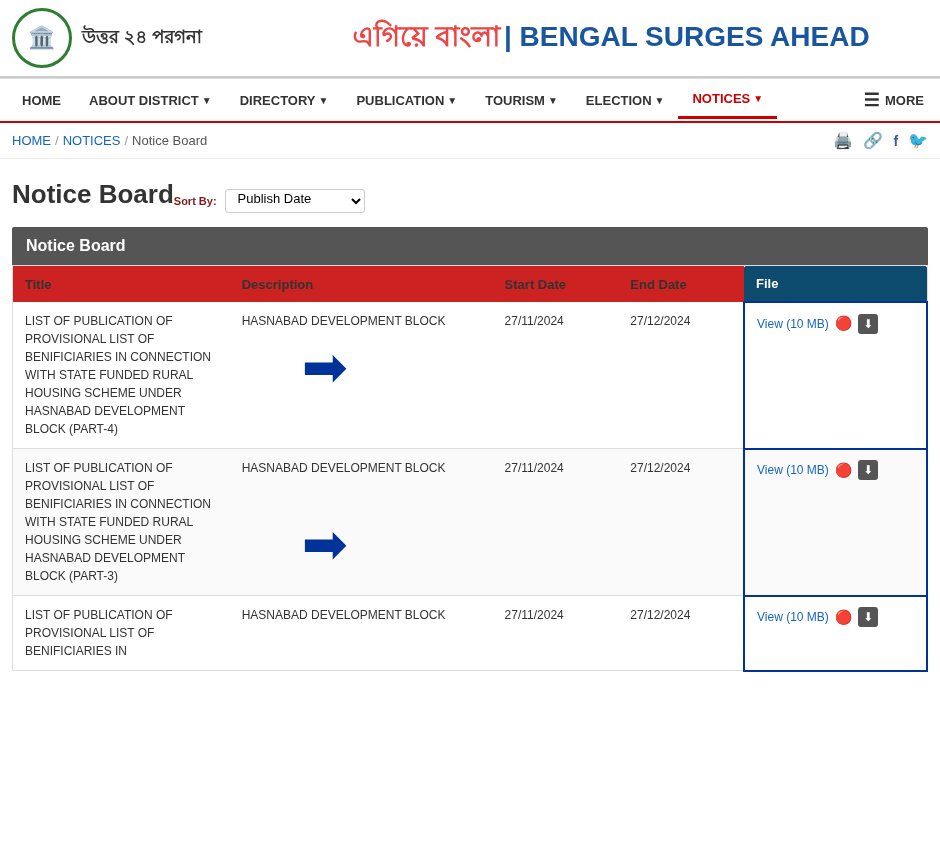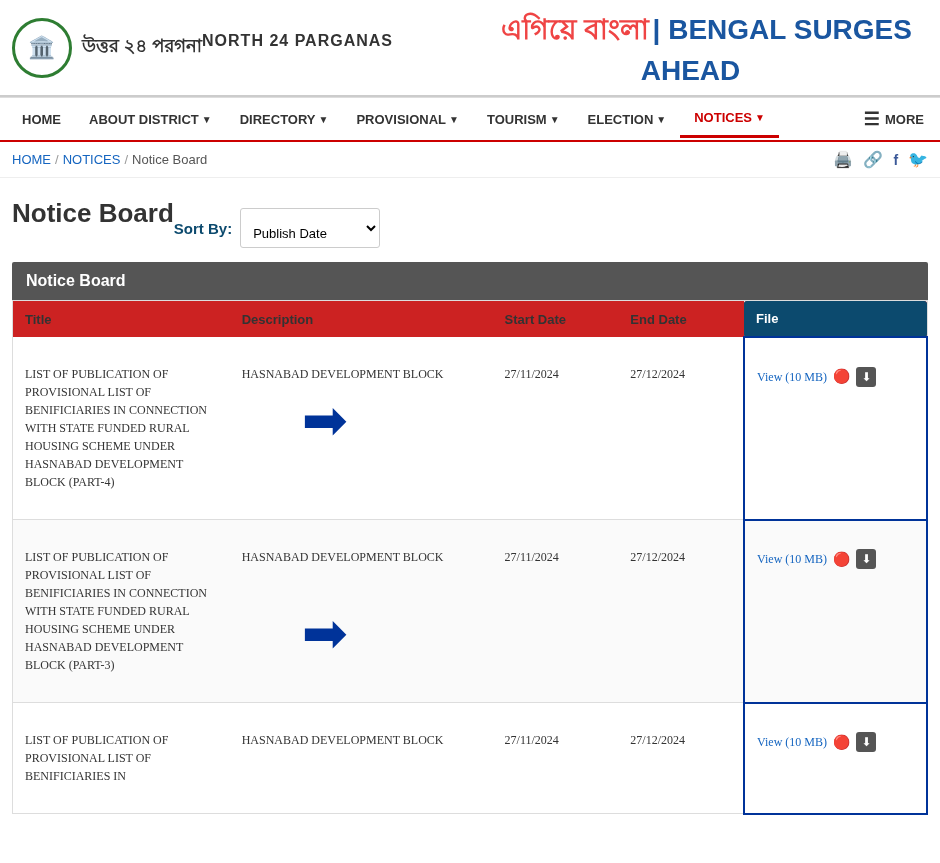--- a/index.html
+++ b/index.html
@@ -158,26 +158,26 @@
       -webkit-text-fill-color: #555;
     }
     .sort-by {
       flex: 0 0 auto;
       display: flex;
       align-items: center;
       gap: 8px;
       padding-top: 20px;
     }
     .sort-by label {
-      font-size: 15px;
-      color: #0c4a6e;
+      font-size: 11px;
+      color: #7f1d1d;
       font-weight: bold;
     }
     .sort-select {
-      padding: 16px 28px 5px 8px;
+      padding: 0 28px 5px 8px;
       border: 1px solid #ccc;
       border-radius: 3px;
       font-size: 13px;
       background: #fff;
       cursor: pointer;
       appearance: auto;
       min-width: 140px;
     }
 
     
@@ -203,24 +203,23 @@
       text-align: left;
       font-size: 13px;
       font-weight: bold;
     }
     .notice-table tbody tr {
       border-bottom: 1px solid #ddd;
       vertical-align: top;
     }
     .notice-table tbody tr:nth-child(even) { background: #fafafa; }
     .notice-table tbody td {
-      padding: 28px 12px;
+      padding: 10px 12px;
       font-size: 12px;
       line-height: 1.5;
-      font-family: Liberation Serif, serif;
     }
     .title-cell {
       font-size: 12px;
       font-weight: normal;
       color: #333;
       width: 190px;
     }
     .desc-cell {
       width: 230px;
       color: #333;
@@ -260,21 +259,20 @@
     }
   </style>
 </head>
 <body>
 
 <div class="header">
   <div class="header-logo">
     <div class="logo-circle">🏛️</div>
     <div class="logo-text">
       <span class="district-bengali">উত্তর ২৪ পরগনা</span>
-      <span class="district-english">NORTH 24 PARGANAS</span>
     </div>
   </div>
   <div class="header-brand">
     <span style="font-size:28px; font-weight:900; color:#ef4444; font-family:Arial;margin-left:32px;">এগিয়ে বাংলা</span>
     <span style="font-size:28px; font-weight:900; color:#1a56a0;"> | </span>
     <span style="font-size:28px; font-weight:900; color:#1a56a0;">BENGAL SURGES AHEAD</span>
   </div>
 </div>
 
 <nav class="navbar">
@@ -283,21 +281,21 @@
   </a>
   <a class="nav-item" href="#">
     <span>ABOUT DISTRICT</span>
     <span class="nav-chevron">▼</span>
   </a>
   <a class="nav-item" href="#">
     <span>DIRECTORY</span>
     <span class="nav-chevron">▼</span>
   </a>
   <a class="nav-item" href="#">
-    <span>PROVISIONAL</span>
+    <span>PUBLICATION</span>
     <span class="nav-chevron">▼</span>
   </a>
   <a class="nav-item" href="#">
     <span>TOURISM</span>
     <span class="nav-chevron">▼</span>
   </a>
   <a class="nav-item" href="#">
     <span>ELECTION</span>
     <span class="nav-chevron">▼</span>
   </a>

